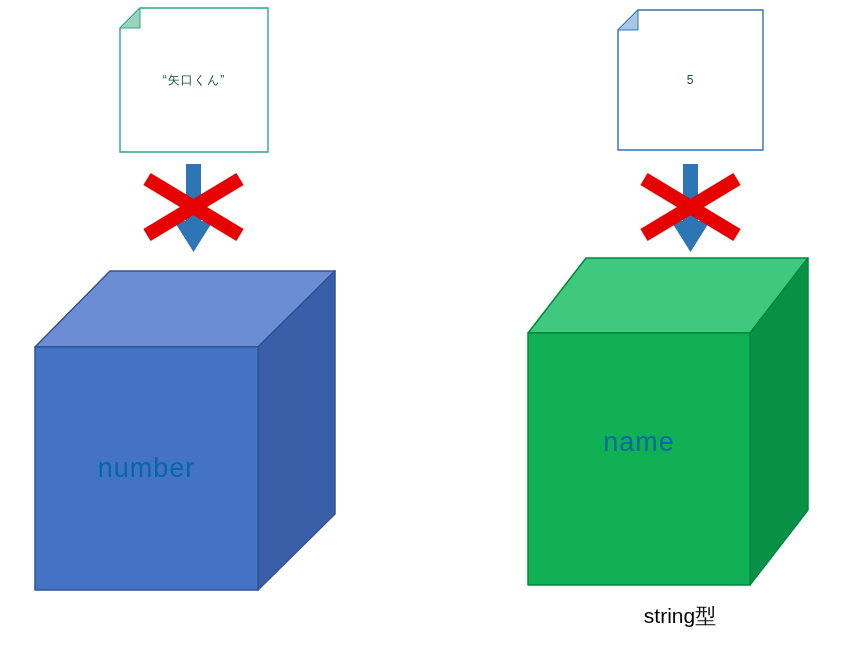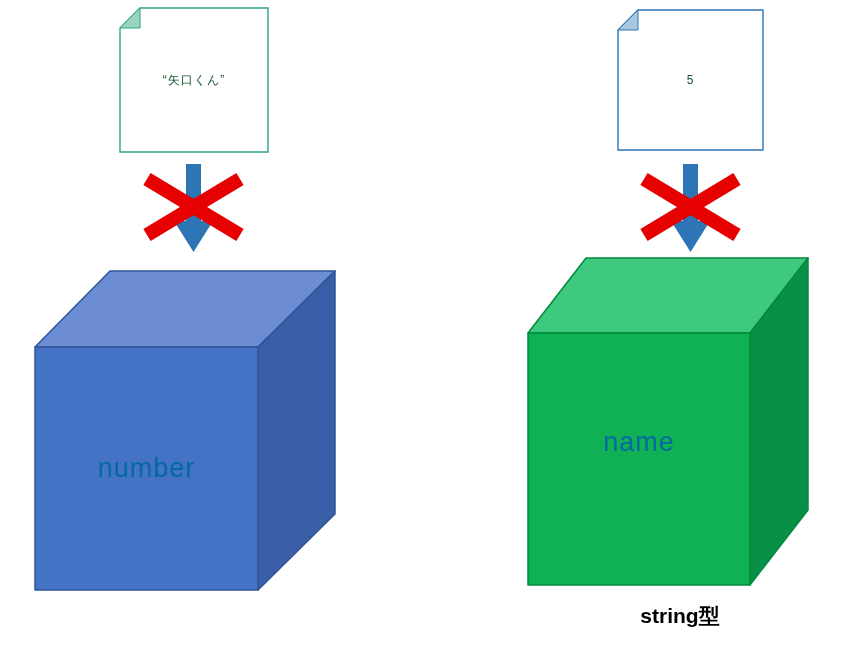--- a/index.html
+++ b/index.html
@@ -90,15 +90,15 @@
 
   <div class="label note-text" style="left:120px; top:8px; width:148px; height:144px;">“矢口くん”</div>
 
   <div class="label note-text" style="left:618px; top:10px; width:145px; height:140px;">5</div>
 
   <div class="label cube-text" style="left:35px; top:347px; width:223px; height:243px;">number</div>
 
   <div class="label cube-text" style="left:528px; top:316px; width:222px; height:252px;">name</div>
 
 
-  <div class="label type-text" style="left:600px; top:602px; width:160px; height:28px;font-weight:bold;">string型</div>
+  <div class="label type-text" style="left:600px; top:602px; width:160px; height:28px;">string型</div>
 
 </div>
 
 </body></html>

